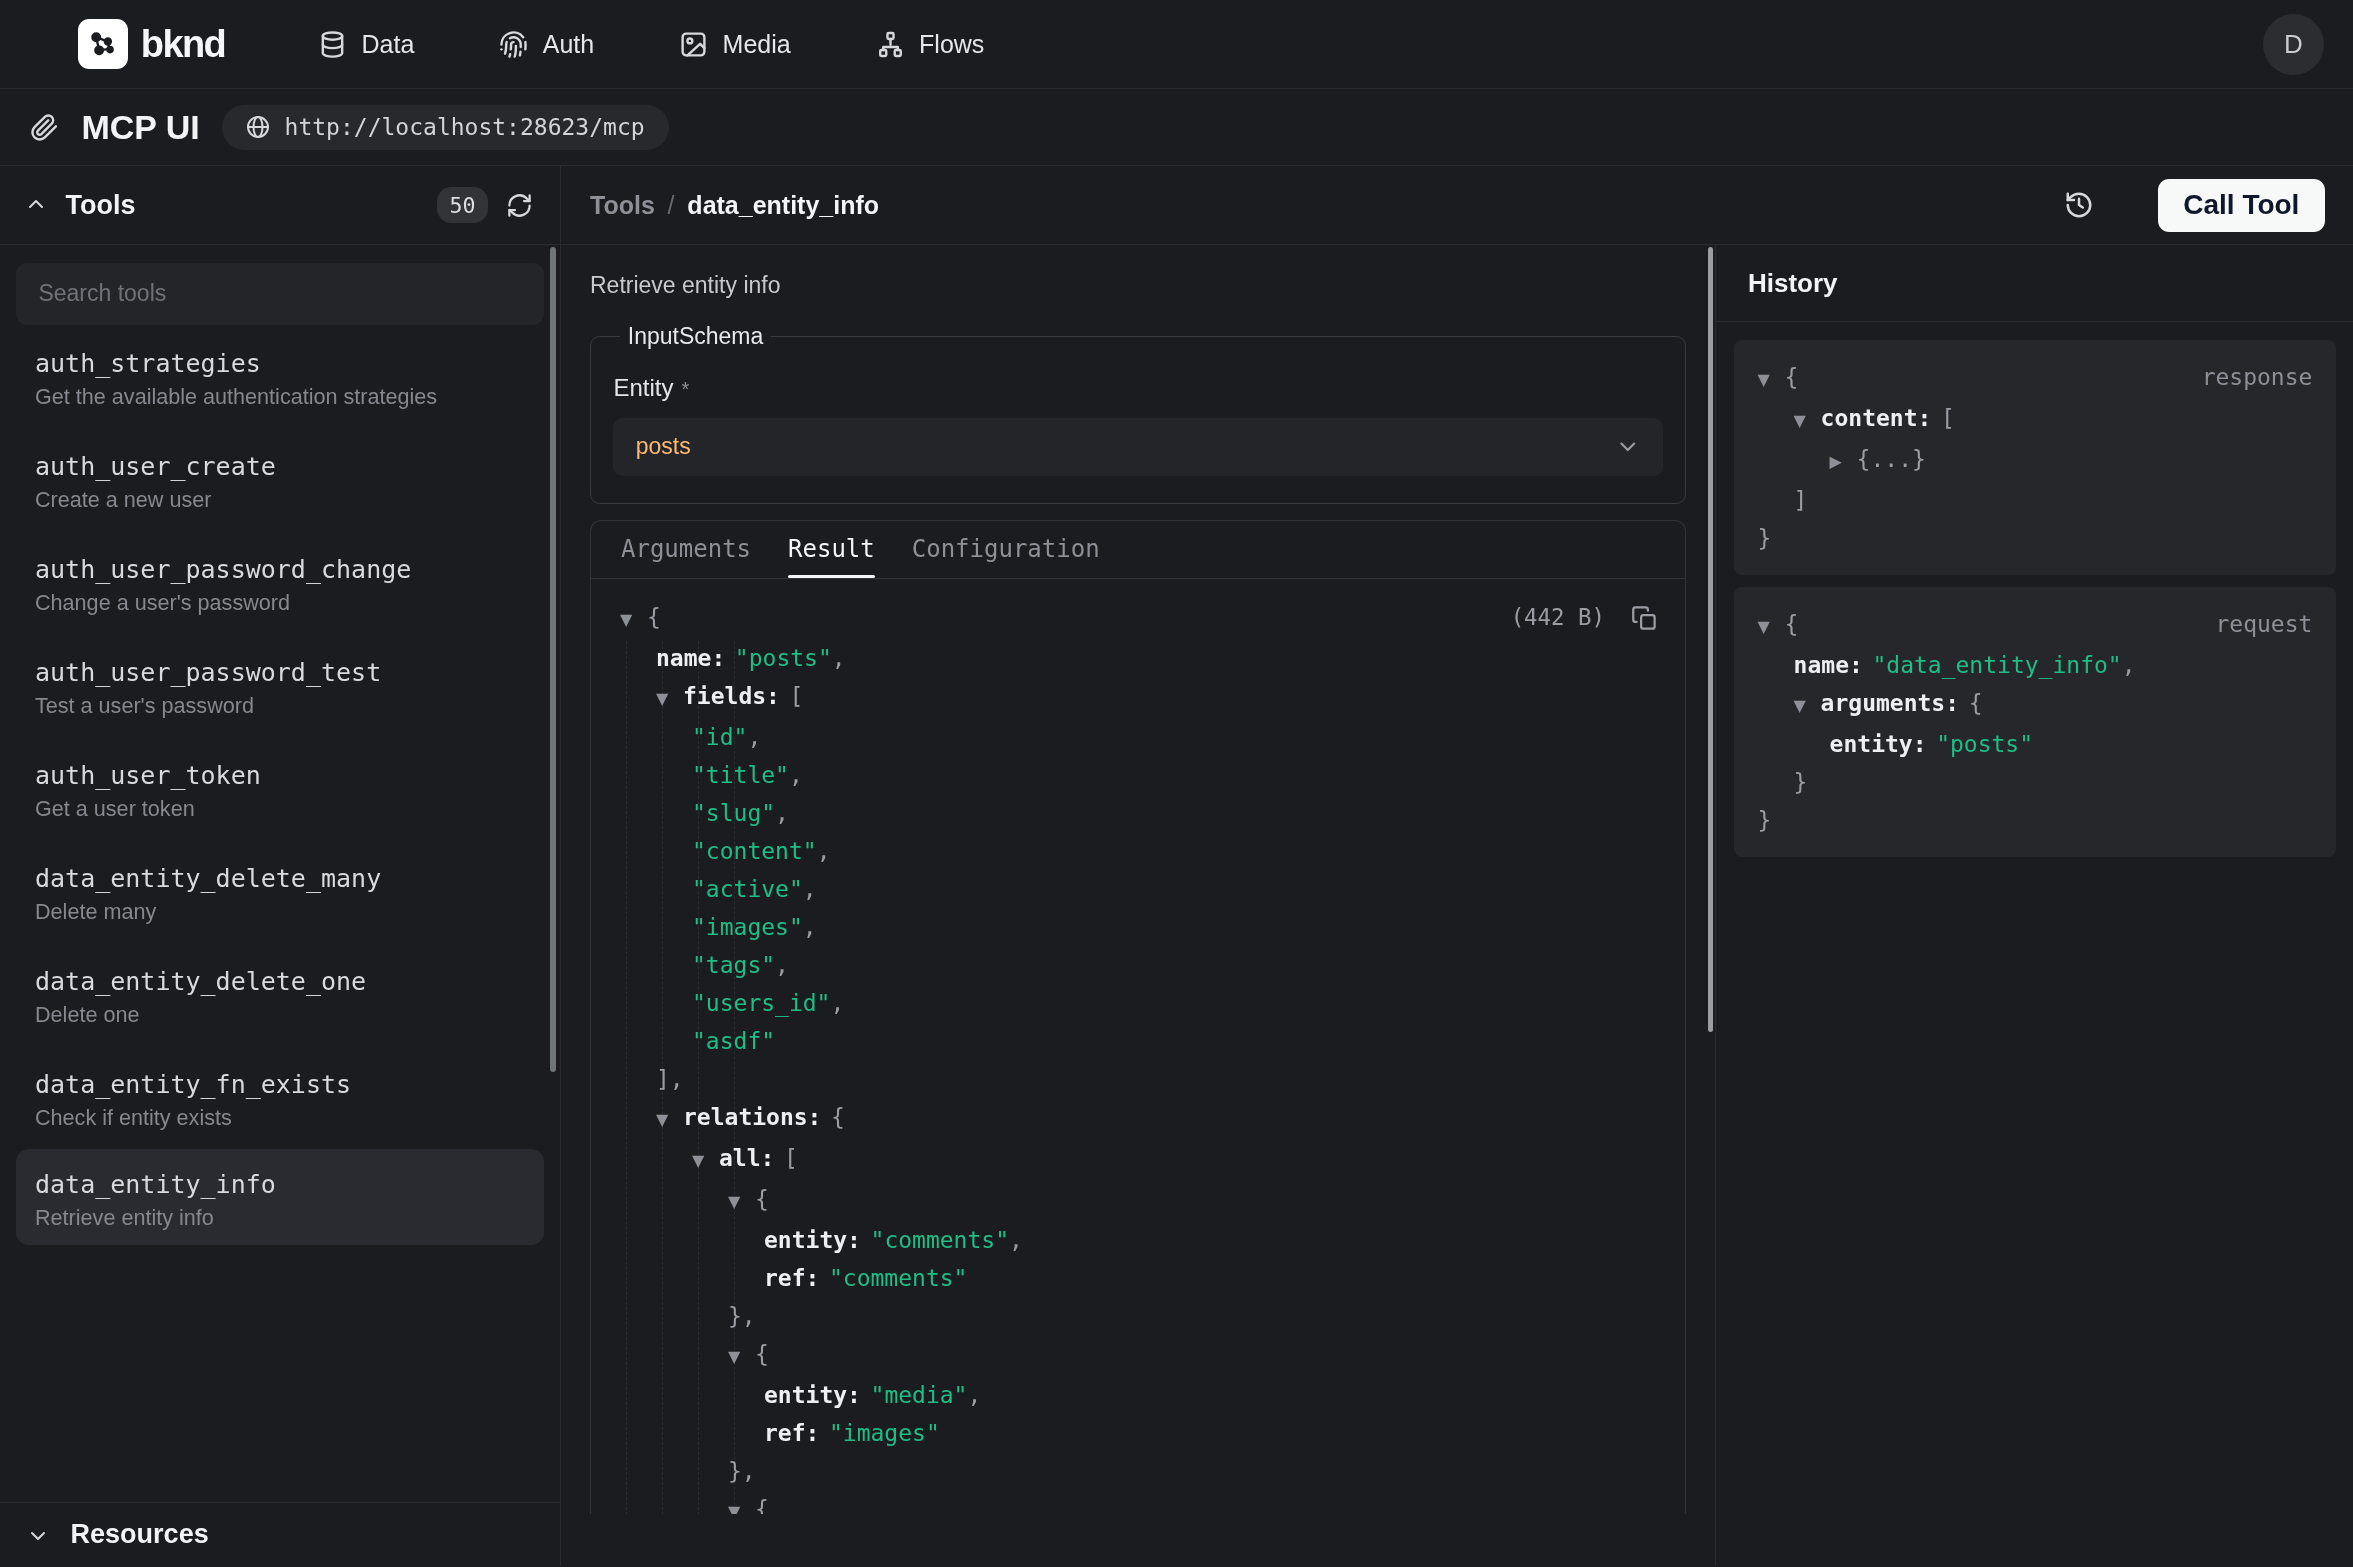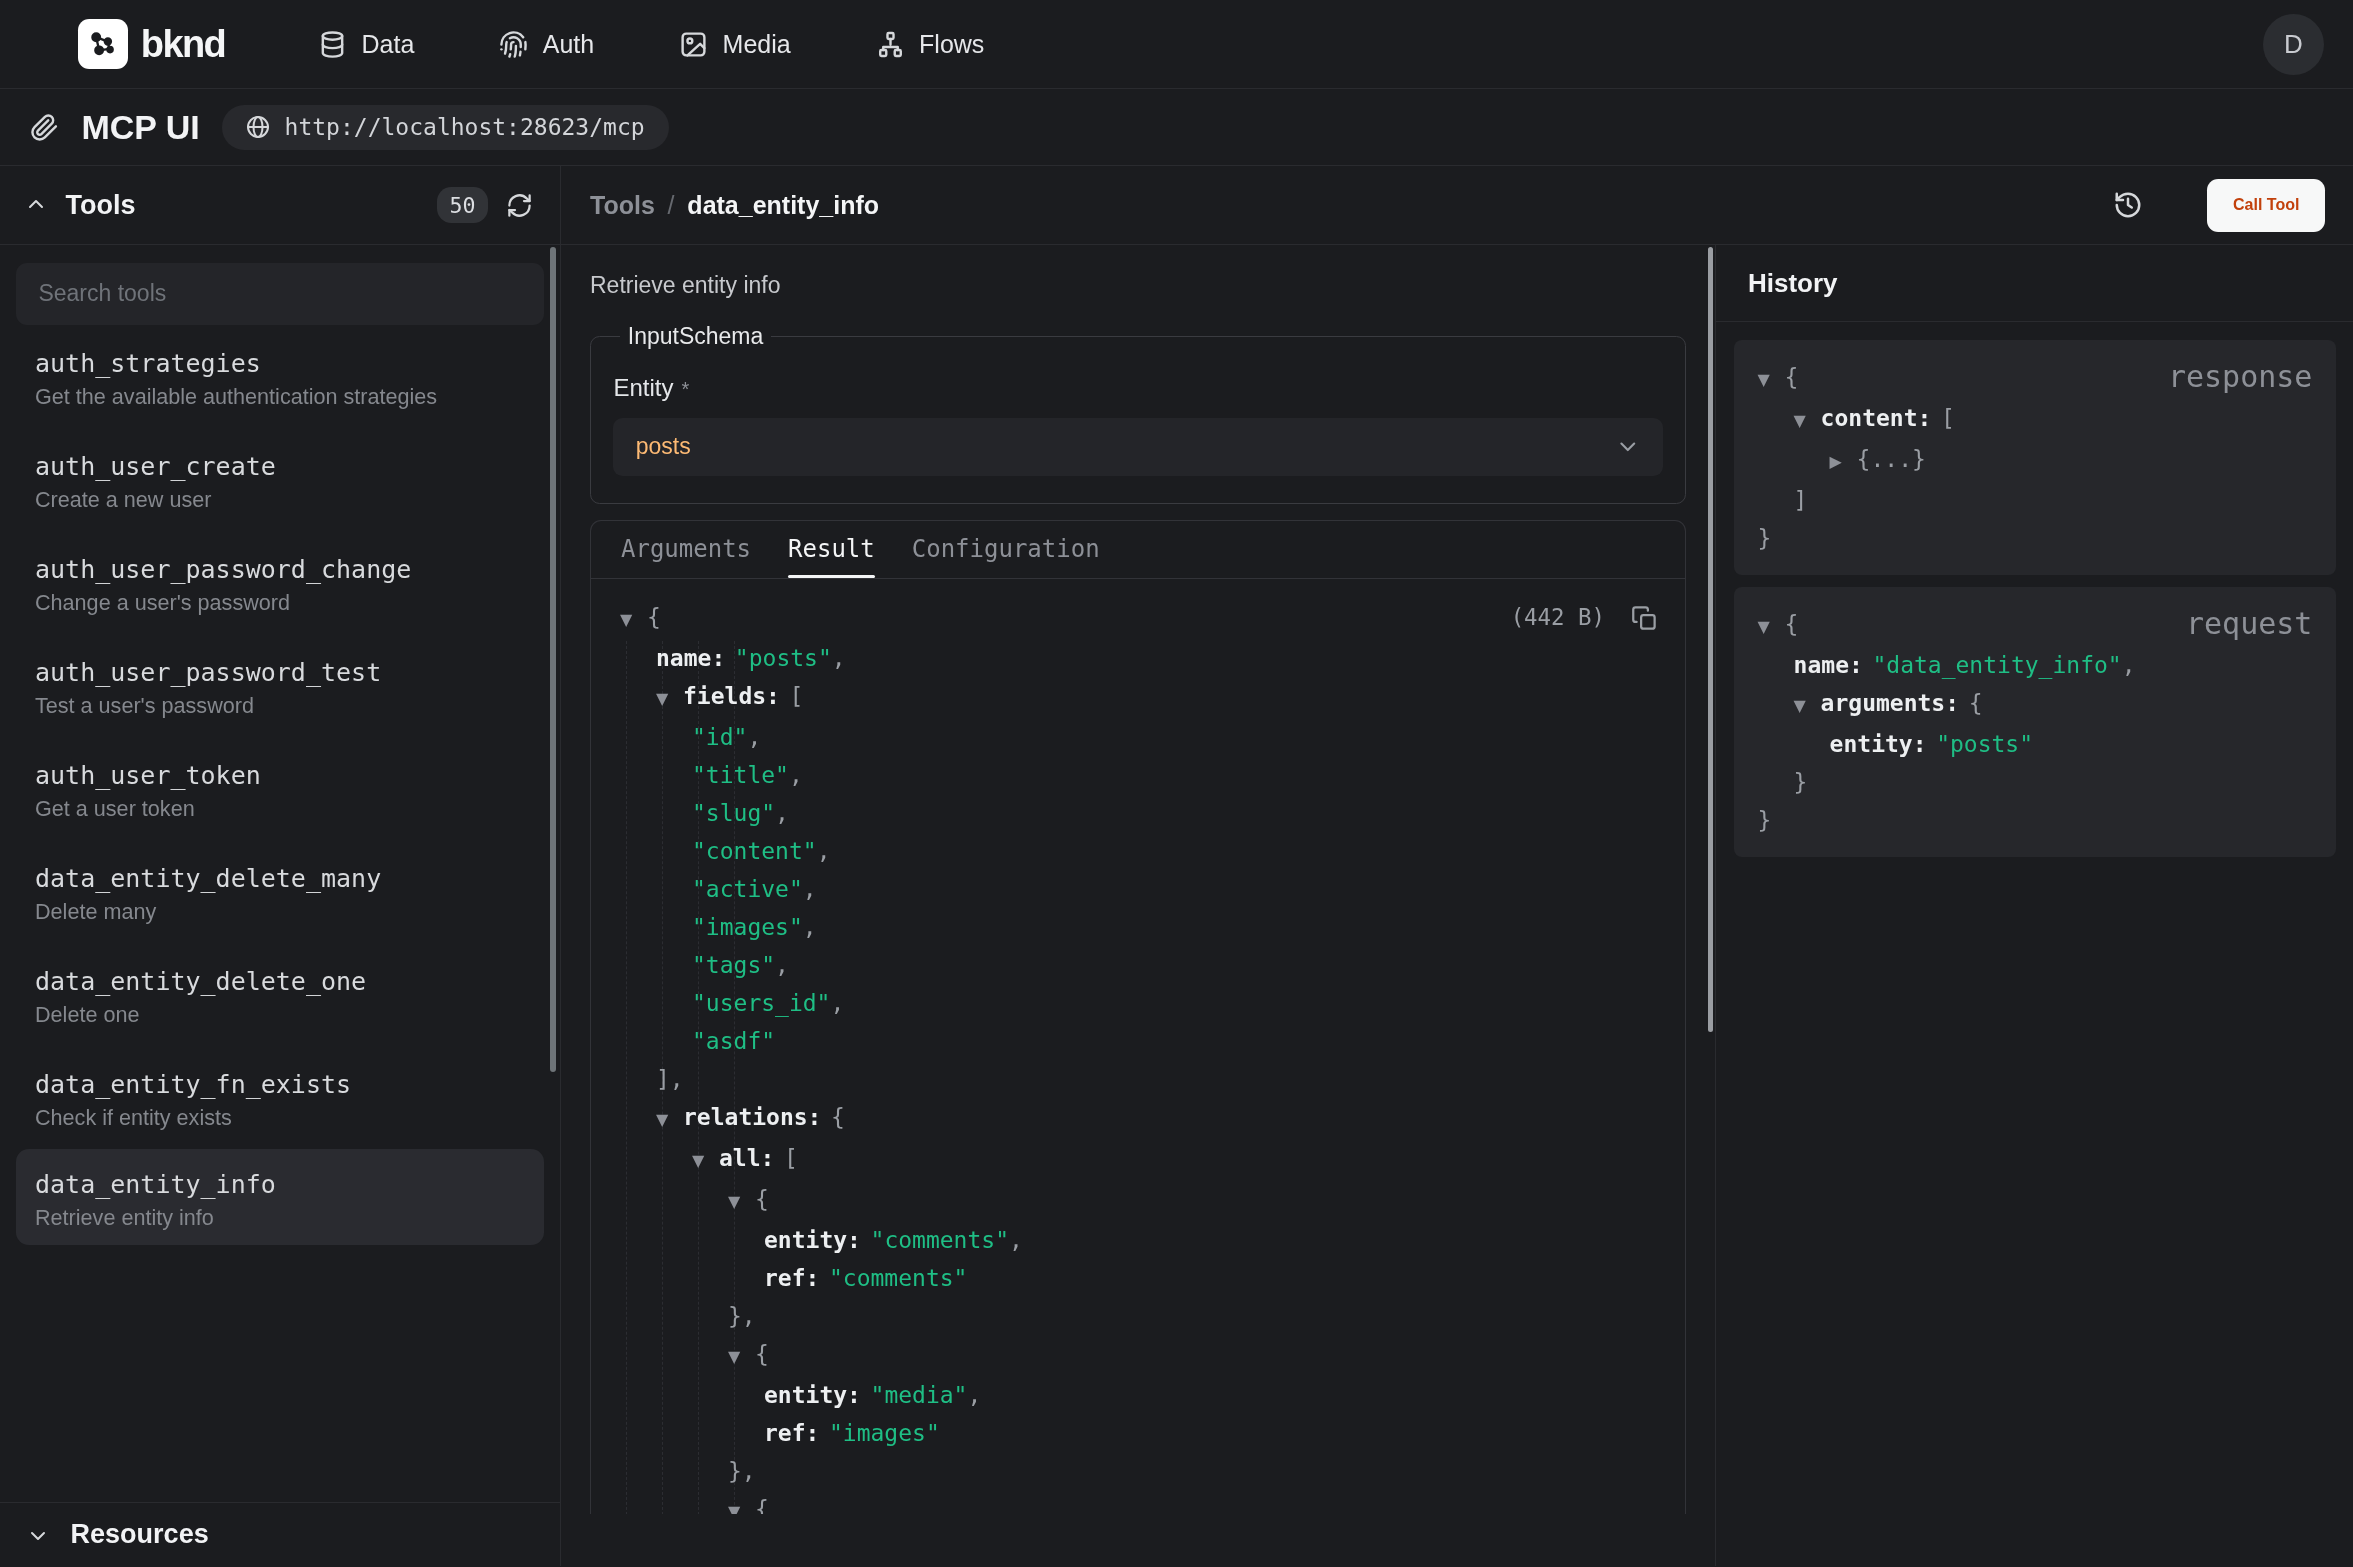--- a/index.html
+++ b/index.html
@@ -45,21 +45,21 @@
     font-size:27px; font-weight:bold; color:#f2f3f5; flex:none; }
 
   
   .right-col { flex:1; display:flex; flex-direction:column; min-width:0; }
   .main-header { height:79px; border-bottom:0.8px solid #2a2b2f; display:flex; align-items:center; padding:0 29px; flex:none; }
   .breadcrumb { display:flex; gap:12.8px; font-size:25px; align-items:center; }
   .crumb-section { color:#8d9097; font-weight:bold; }
   .crumb-sep { color:#66696f; }
   .crumb-current { color:#f4f5f6; font-weight:bold; }
   .header-actions { margin-left:auto; display:flex; align-items:center; gap:24px; }
-  .call-tool { height:53px; background:#f7f8f8; color:#c2410c; font-size:16px; font-weight:bold; border:none;
+  .call-tool { height:53px; background:#f7f8f8; color:#0f172a; font-size:28px; font-weight:bold; border:none;
     border-radius:11.2px; padding:0 25.6px; cursor:pointer; font-family:"Liberation Sans",sans-serif;margin-left:40px; }
 
   .body-row { flex:1; display:flex; min-height:0; }
   .main-content { width:1155px; border-right:0.8px solid #2a2b2f; position:relative; padding:27px 29px 0; overflow:hidden; flex:none; }
   .main-thumb { position:absolute; right:1.6px; top:2.4px; width:5.6px; height:785px; background:#9a9da2; border-radius:3.2px; }
   .tool-desc-line { font-size:23px; color:#c7c9cd; }
 
   fieldset.schema { margin:24px 0 0; border:0.8px solid #3a3b40; border-radius:9.6px; padding:11.2px 22.4px 27px; }
   fieldset.schema legend { font-size:23px; color:#e8e9eb; padding:0 8px; margin-left:6.4px; }
   .field-label { font-size:24px; color:#e4e6e9; margin-top:12.8px; }
@@ -84,21 +84,21 @@
   .copy-btn { position:absolute; top:25.6px; right:27px; cursor:pointer; z-index:2; background:none; border:none; padding:0; }
   .guide { position:absolute; top:62px; bottom:0; width:0; border-left:0.8px dashed #2c2d32; z-index:0; }
 
   
   .history { flex:1; display:flex; flex-direction:column; min-width:0; }
   .hist-header { height:77px; border-bottom:0.8px solid #2a2b2f; display:flex; align-items:center; padding:0 32px;
     font-size:26px; font-weight:bold; color:#f2f3f5; flex:none; }
   .hist-body { padding:17.6px 17.6px; display:flex; flex-direction:column; gap:11.2px; overflow:hidden; }
   .hist-card { background:#26272b; border-radius:8px; padding:18.4px 24px; position:relative;
     font-family:"DejaVu Sans Mono",monospace; font-size:23px; }
-  .hist-label { position:absolute; top:18.4px; right:24px; color:#8d9097; font-size:30px; line-height:38px; }
+  .hist-label { position:absolute; top:18.4px; right:24px; color:#8d9097; font-size:23px; line-height:38px; }
 
   .icon-stroke { stroke:#d6d8db; fill:none; stroke-width:2; stroke-linecap:round; stroke-linejoin:round; }
   .icon-gray { stroke:#9a9ea4; fill:none; stroke-width:2; stroke-linecap:round; stroke-linejoin:round; }
 </style>
 </head>
 <body>
 
 <div class="topbar">
   <div class="logo">
     <span class="logo-mark">

